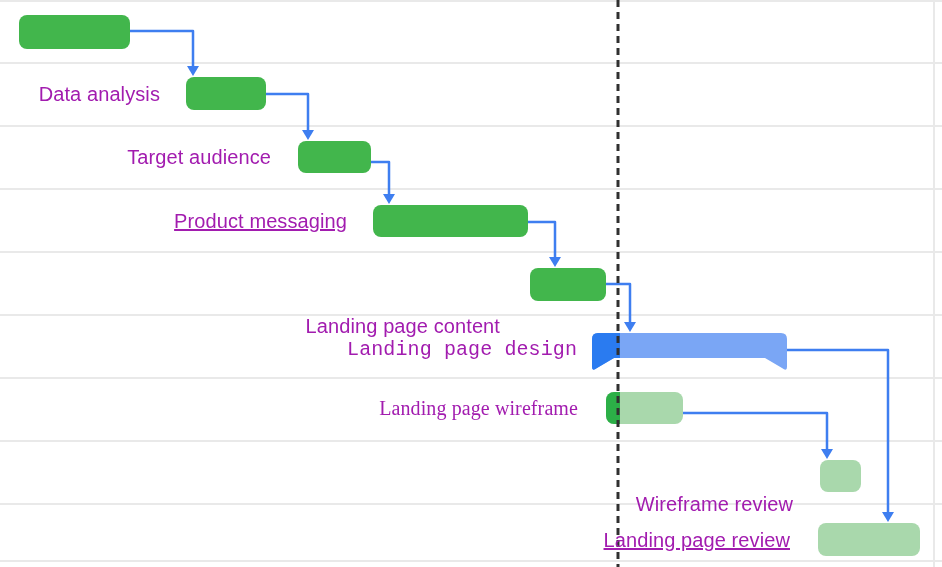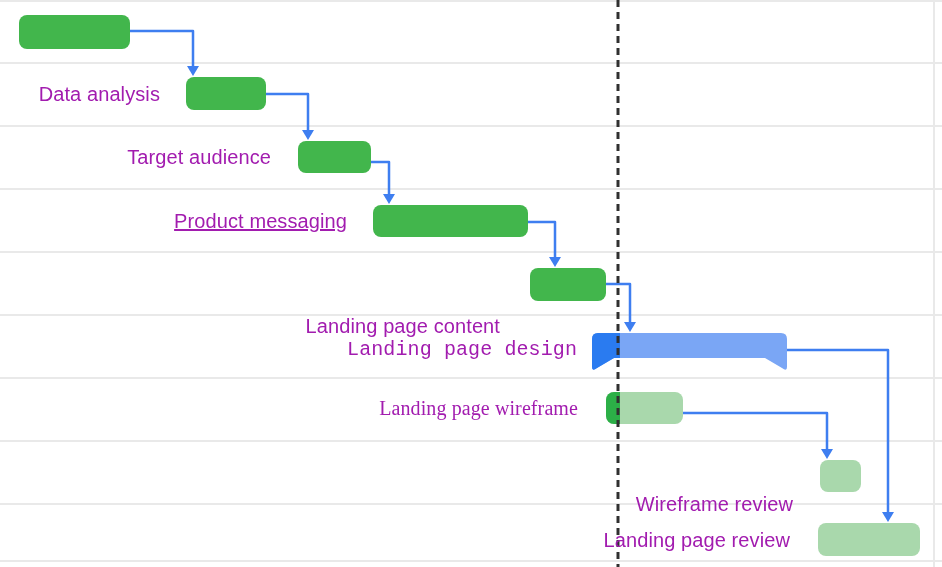--- a/index.html
+++ b/index.html
@@ -73,15 +73,15 @@
       <line x1="618" y1="0" x2="618" y2="567" stroke="#303030" stroke-width="3" stroke-dasharray="7 5"></line>
     </svg>
   <div id="labels">
       <div class="task-label" style="right: 782px; top: 93.5px;">Data analysis</div>
       <div class="task-label" style="right: 671px; top: 157px;">Target audience</div>
       <div class="task-label" style="right: 595px; top: 221px; text-decoration: underline;">Product messaging</div>
       <div class="task-label" style="right: 442px; top: 284.5px; margin-top: 41px;">Landing page content</div>
       <div class="task-label" style="right: 365px; top: 349.5px; font-family: Liberation Mono, monospace;">Landing page design</div>
       <div class="task-label" style="right: 364px; top: 408px; font-family: Liberation Serif, serif;">Landing page wireframe</div>
       <div class="task-label" style="right: 149px; top: 504px;">Wireframe review</div>
-      <div class="task-label" style="right: 152px; top: 539.5px;">Landing page review</div>
+      <div class="task-label" style="right: 152px; top: 539.5px; text-decoration: underline;">Landing page review</div>
     </div>
 </div>
 
 </body></html>

